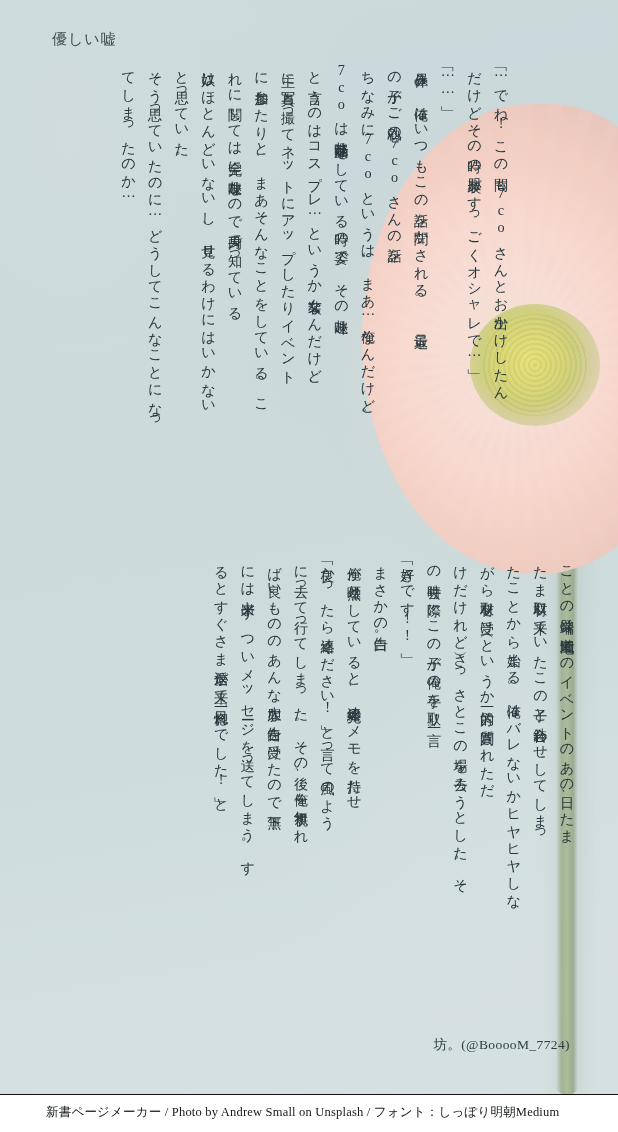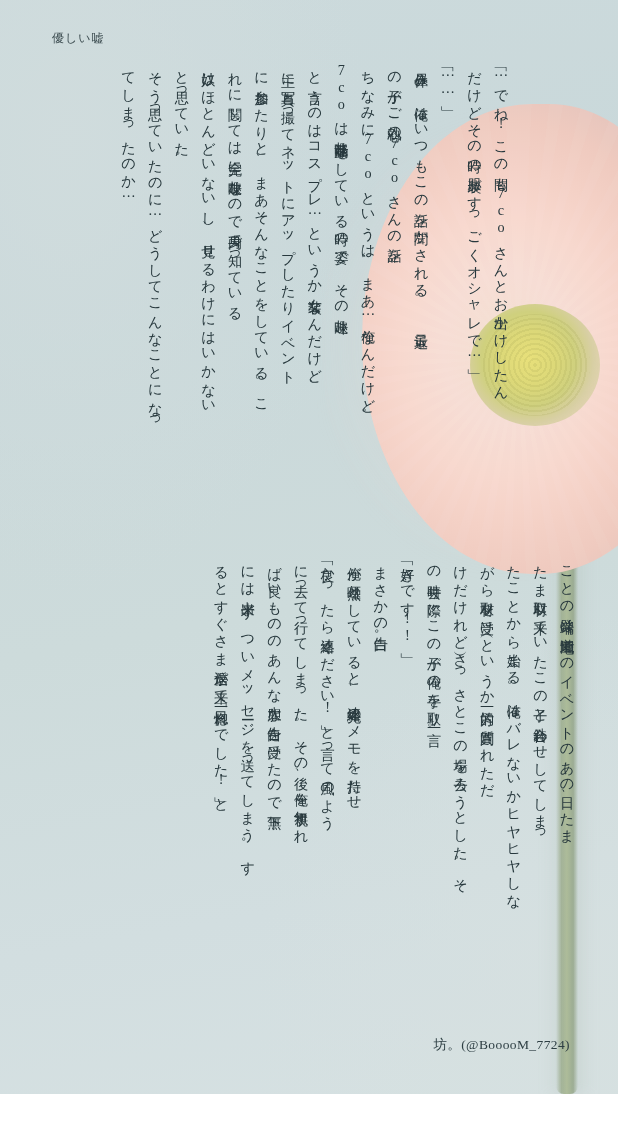--- a/index.html
+++ b/index.html
@@ -127,21 +127,21 @@
     width: 420px;
     height: 540px;
     background: radial-gradient(ellipse at 45% 50%, rgba(247,223,214,0.35) 0%, rgba(247,223,214,0.0) 62%);
     filter: blur(4px);
   }
   
   #title {
     position: absolute;
     left: 52px;
     top: 30px;
-    font-size: 12px;
+    font-size: 15px;
     letter-spacing: 1px;
     color: #3a4a4e;
   }
   .vcol {
     position: absolute;
     writing-mode: vertical-rl;
     text-orientation: upright;
     font-size: 14.2px;
     line-height: 1.62;
     letter-spacing: 1.1px;
@@ -245,14 +245,17 @@
         <div class="vcol" style="right: 279.4px; height: 420px;">「良かったら連絡ください!」と言って風のよう</div>
         <div class="vcol" style="right: 306px; height: 420px;">に去って行ってしまった。その後、俺を無視すれ</div>
         <div class="vcol" style="right: 332.6px; height: 420px;">ば良いもののあんな大胆な告白を受けたので無下</div>
         <div class="vcol" style="right: 359.2px; height: 420px;">には出来ず、ついメッセージを送ってしまう。す</div>
         <div class="vcol" style="right: 385.8px; height: 420px;">るとすぐさま返信が来て「一目惚れでした!」と</div>
       </div>
 
     <div id="credit">坊。(@BooooM_7724)</div>
   </div>
 
+  <div id="footer">
+    <div id="footer-text">新書ページメーカー / Photo by Andrew Small on Unsplash / フォント：しっぽり明朝Medium</div>
+  </div>
 
 </div>
 
 </body></html>

